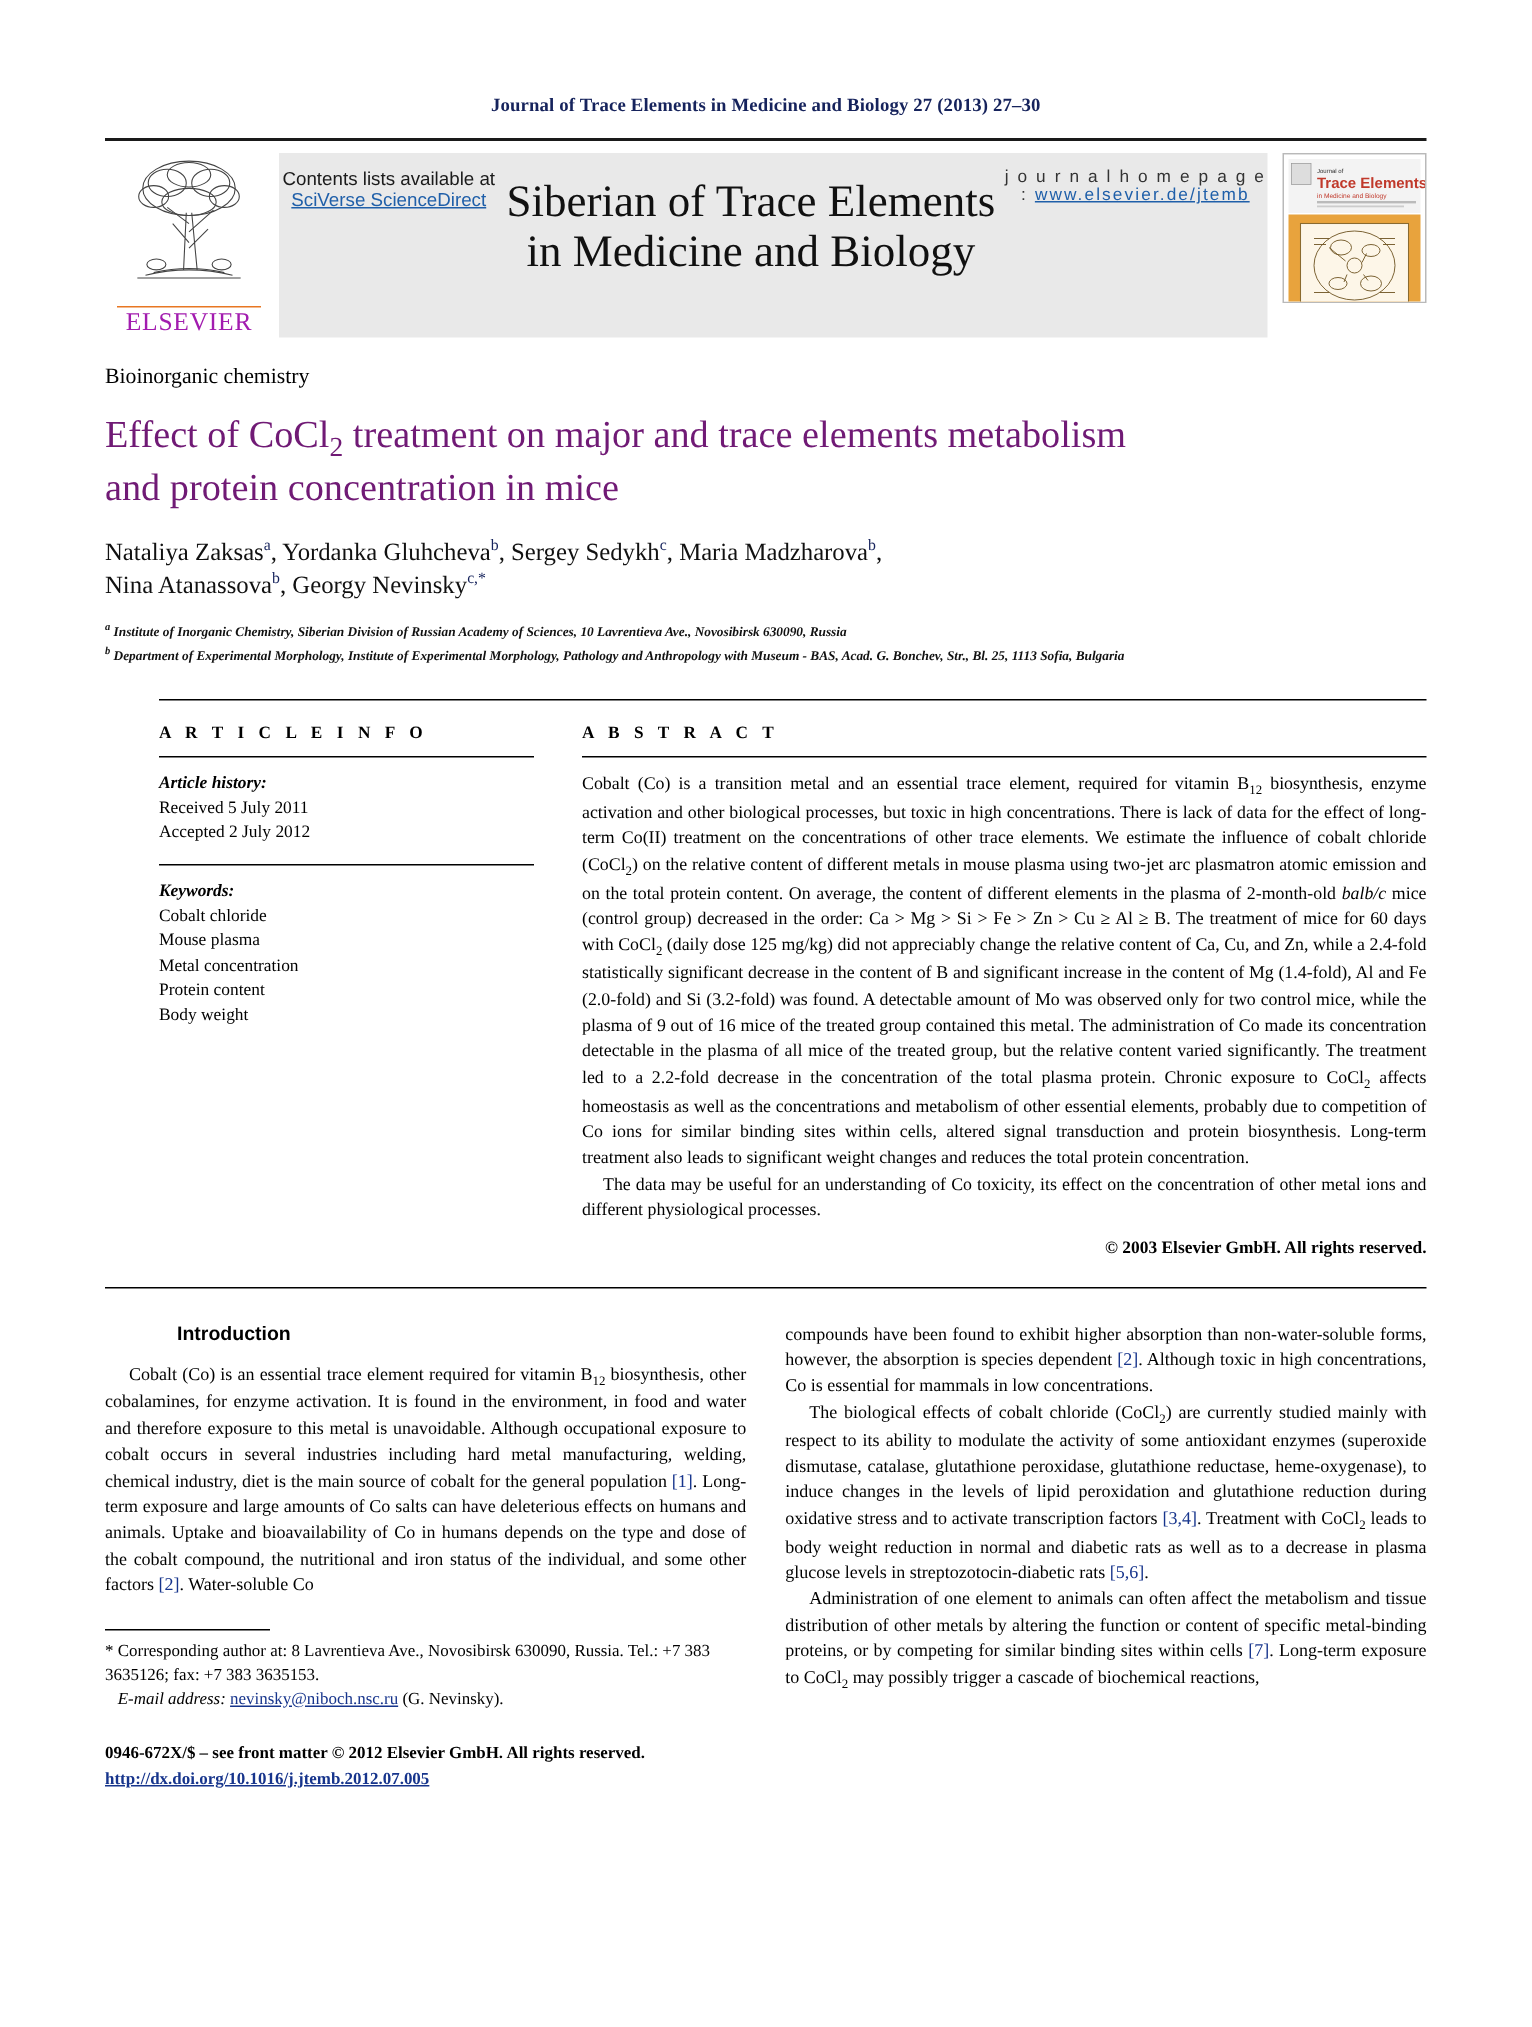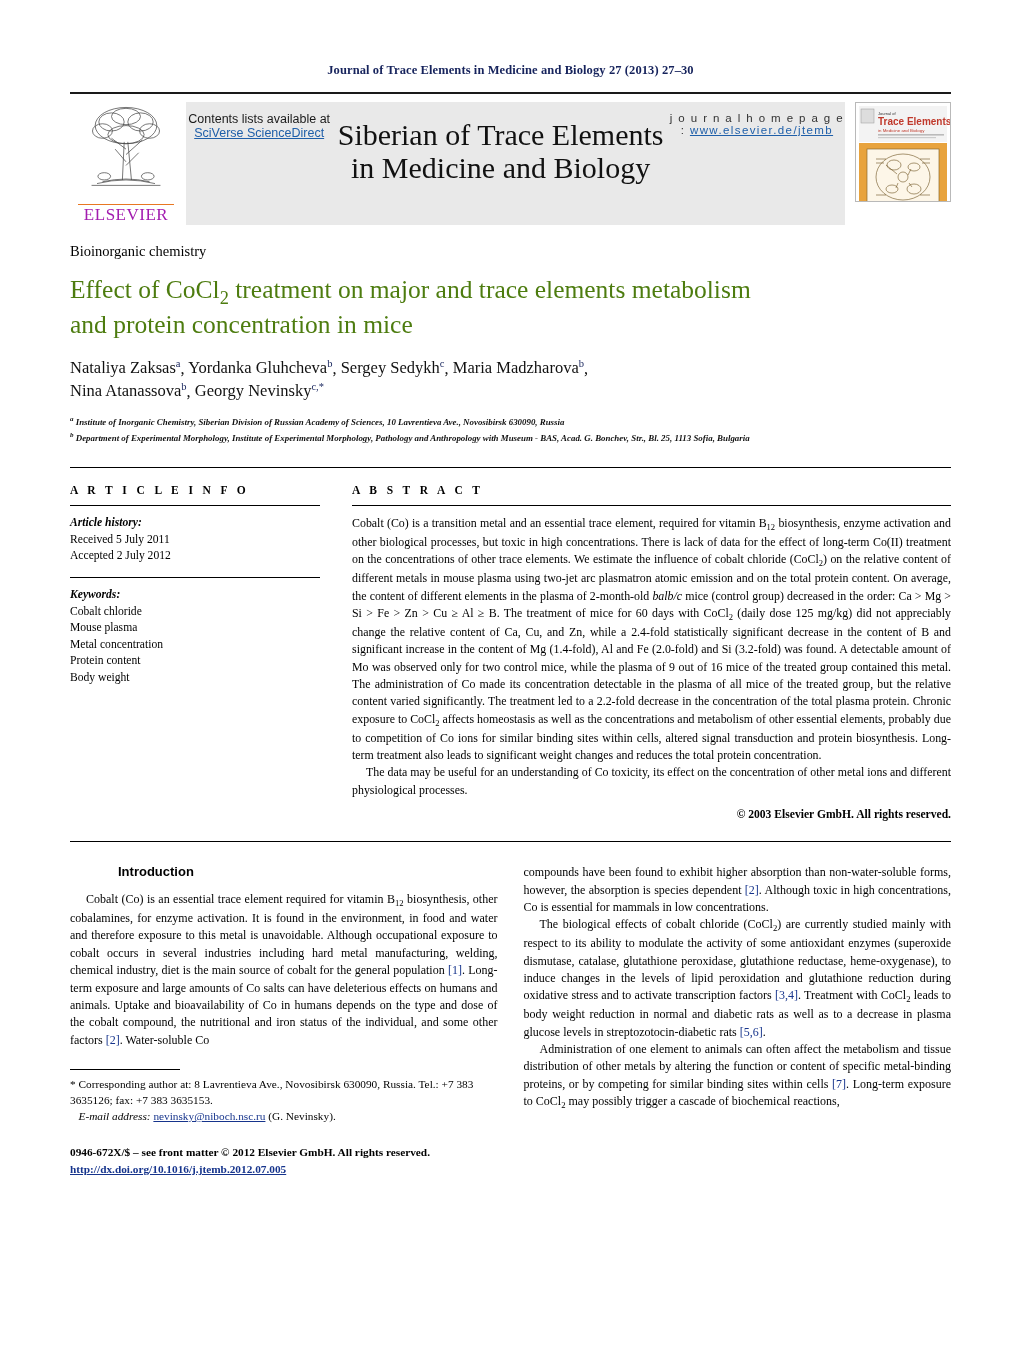--- a/index.html
+++ b/index.html
@@ -121,21 +121,21 @@
     font-size: 14.5px;
     margin-top: 16px;
     margin-bottom: 14px;
   }
   .paper-title {
     font-family: "Liberation Serif", serif;
     font-size: 25.5px;
     line-height: 1.22;
     margin: 0 0 16px 0;
     font-weight: normal;
-    color: #4d7c0f;
+    color: #701a75;
   }
   .authors {
     font-family: "Liberation Serif", serif;
     font-size: 16.5px;
     line-height: 1.38;
     margin-bottom: 11px;
     color: #111;
   }
   .authors sup, .affil-mark { color: #16235c; font-size: 10.5px; }
   .affiliations {
@@ -148,20 +148,21 @@
   }
   .affiliations sup { font-size: 7px; }
 
   
   .info-abstract {
     margin-top: 22px;
     border-top: 1px solid #000;
     padding-top: 16px;
     display: flex;
     gap: 32px;
+    margin-left: 36px;
   }
   .col-info { flex: 0 0 250px; }
   .col-abstract { flex: 1 1 auto; }
   .head-spaced {
     font-family: "Liberation Serif", serif;
     font-weight: bold;
     font-size: 11.5px;
     letter-spacing: 3.4px;
     margin-bottom: 9px;
   }

